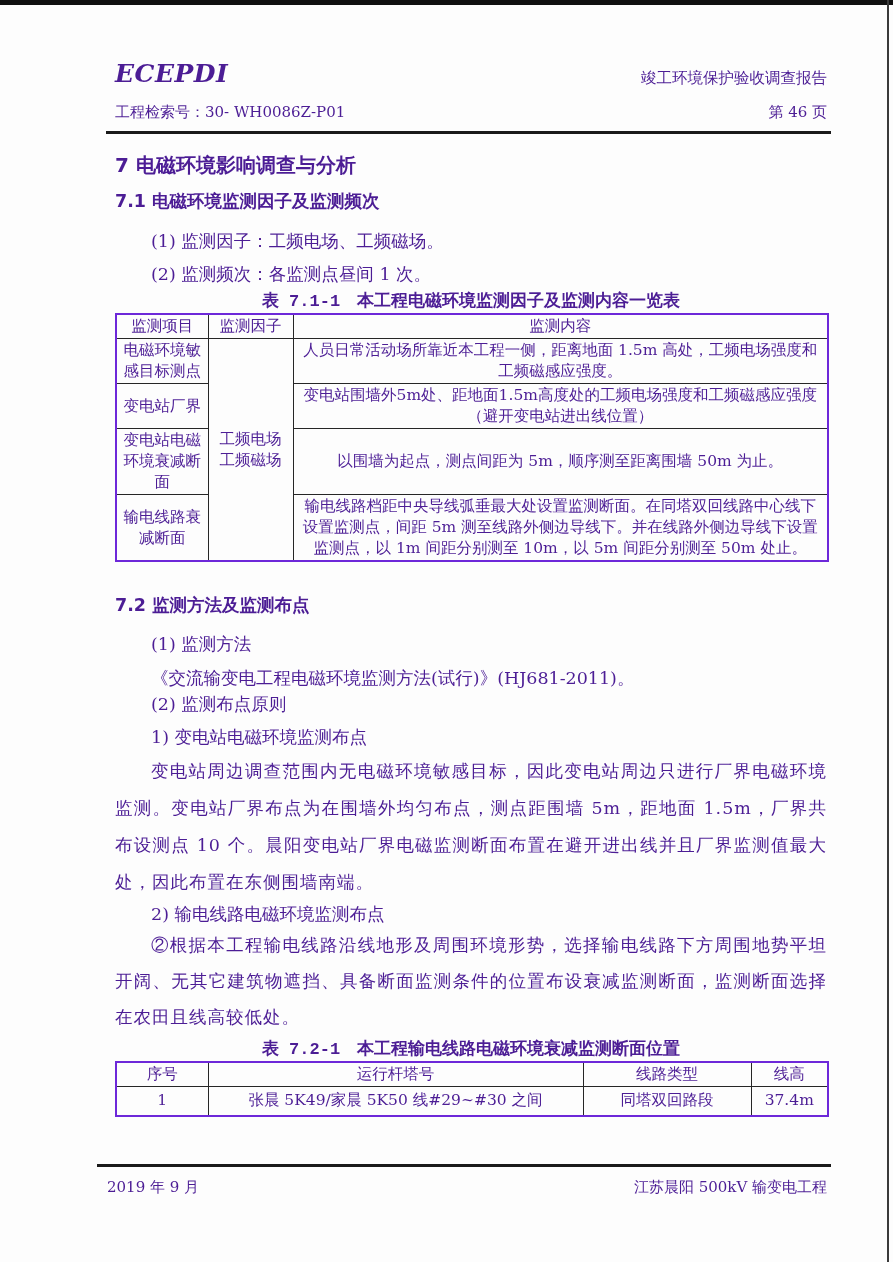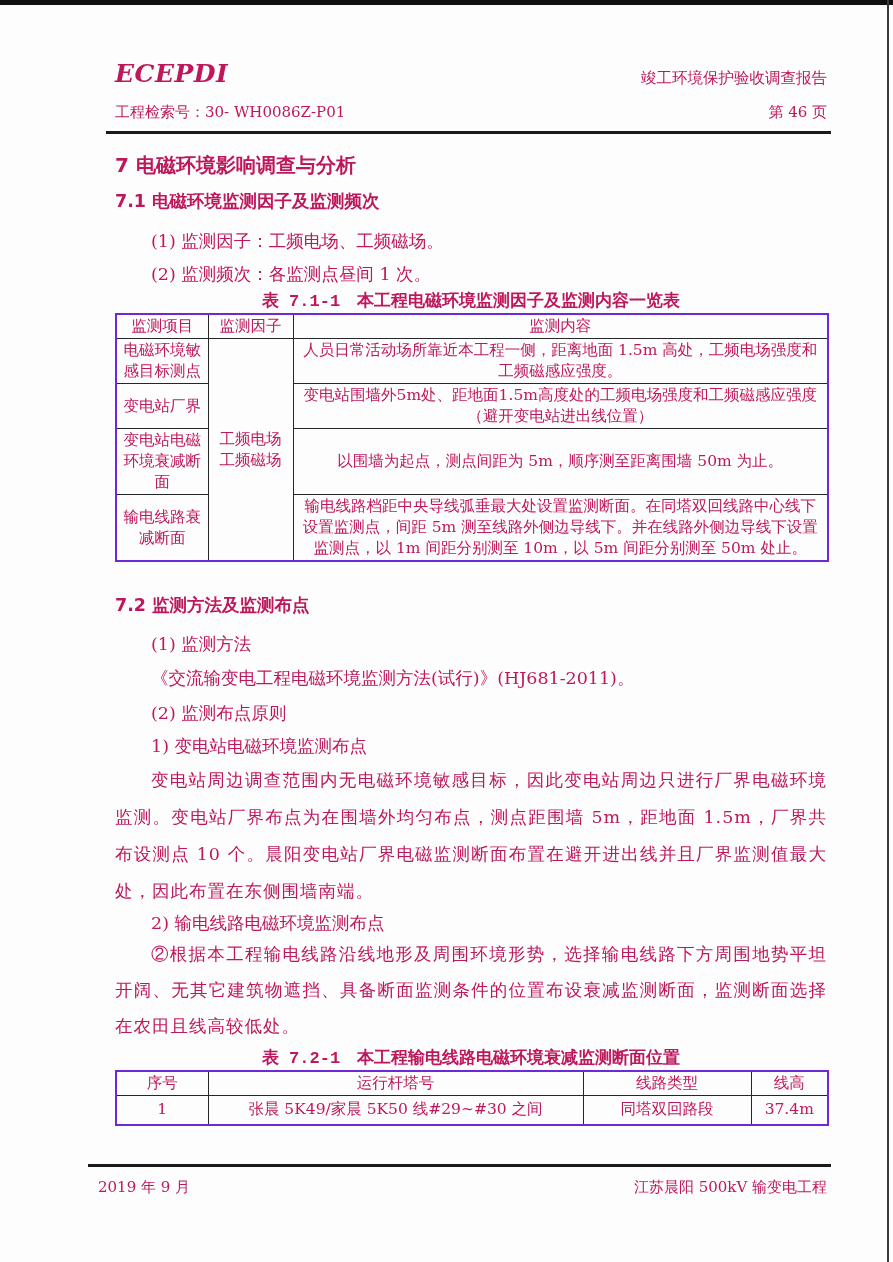--- a/index.html
+++ b/index.html
@@ -3,21 +3,21 @@
 <meta charset="utf-8">
 <style>
   * { box-sizing: border-box; }
   html, body { margin: 0; padding: 0; background: #ffffff; }
   .page {
     position: relative;
     width: 893px;
     height: 1262px;
     margin: 0 auto;
     background: #fdfdfd;
-    color: #be185d;
+    color: #4c1d95;
     font-family: "DejaVu Serif", "Liberation Serif", serif;
     overflow: hidden;
   }
   .scan-edge-top {
     position: absolute; top: 0; left: 0; right: 0; height: 5px;
     background: #101010;
   }
   .scan-edge-right {
     position: absolute; top: 0; bottom: 0; right: 4px; width: 2px;
     background: #3a3a3a;
@@ -50,21 +50,21 @@
     font-family: "DejaVu Sans", "Liberation Sans", sans-serif;
   }
   .h2 {
     margin-top: 10px; font-size: 17.5px; line-height: 26px; font-weight: bold;
     font-family: "DejaVu Sans", "Liberation Sans", sans-serif;
   }
   .h2-72 { margin-top: 30px; }
   .item { font-size: 17.5px; line-height: 26px; text-indent: 36px; }
   .mt14 { margin-top: 14px; }
   .mt13 { margin-top: 13px; }
-  .mt9  { margin-top: 9px; }
+  .mt9  { }
   .mt8  { margin-top: 8px; }
   .mt7  { margin-top: 7px; }
   .mt6  { margin-top: 6px; }
   .para {
     margin-top: 3px; font-size: 17.5px; line-height: 37px;
     text-align: justify; text-indent: 36px; letter-spacing: 1px;
   }
   .para2 { margin-top: 0; line-height: 36px; }
 
   
@@ -89,21 +89,21 @@
   .t1-r1 td { height: 42px; }
   .t1-r2 td { height: 42px; }
   .t1-r3 td { height: 62px; }
   .t1-r4 td { height: 64px; }
   .factor-cell { white-space: pre-line; }
   .t2 th { height: 24px; }
   .t2 td { height: 29px; }
 
   
   .footer {
-    position: absolute; left: 88px; right: 62px; top: 1164px;
+    position: absolute; left: 97px; right: 62px; top: 1164px;
     border-top: 3px solid #1a1a1a;
   }
   .footer-row {
     display: flex; justify-content: space-between;
     padding: 11px 4px 0 10px; font-size: 15px; line-height: 18px;
   }
 </style>
 </head>
 <body>
 

